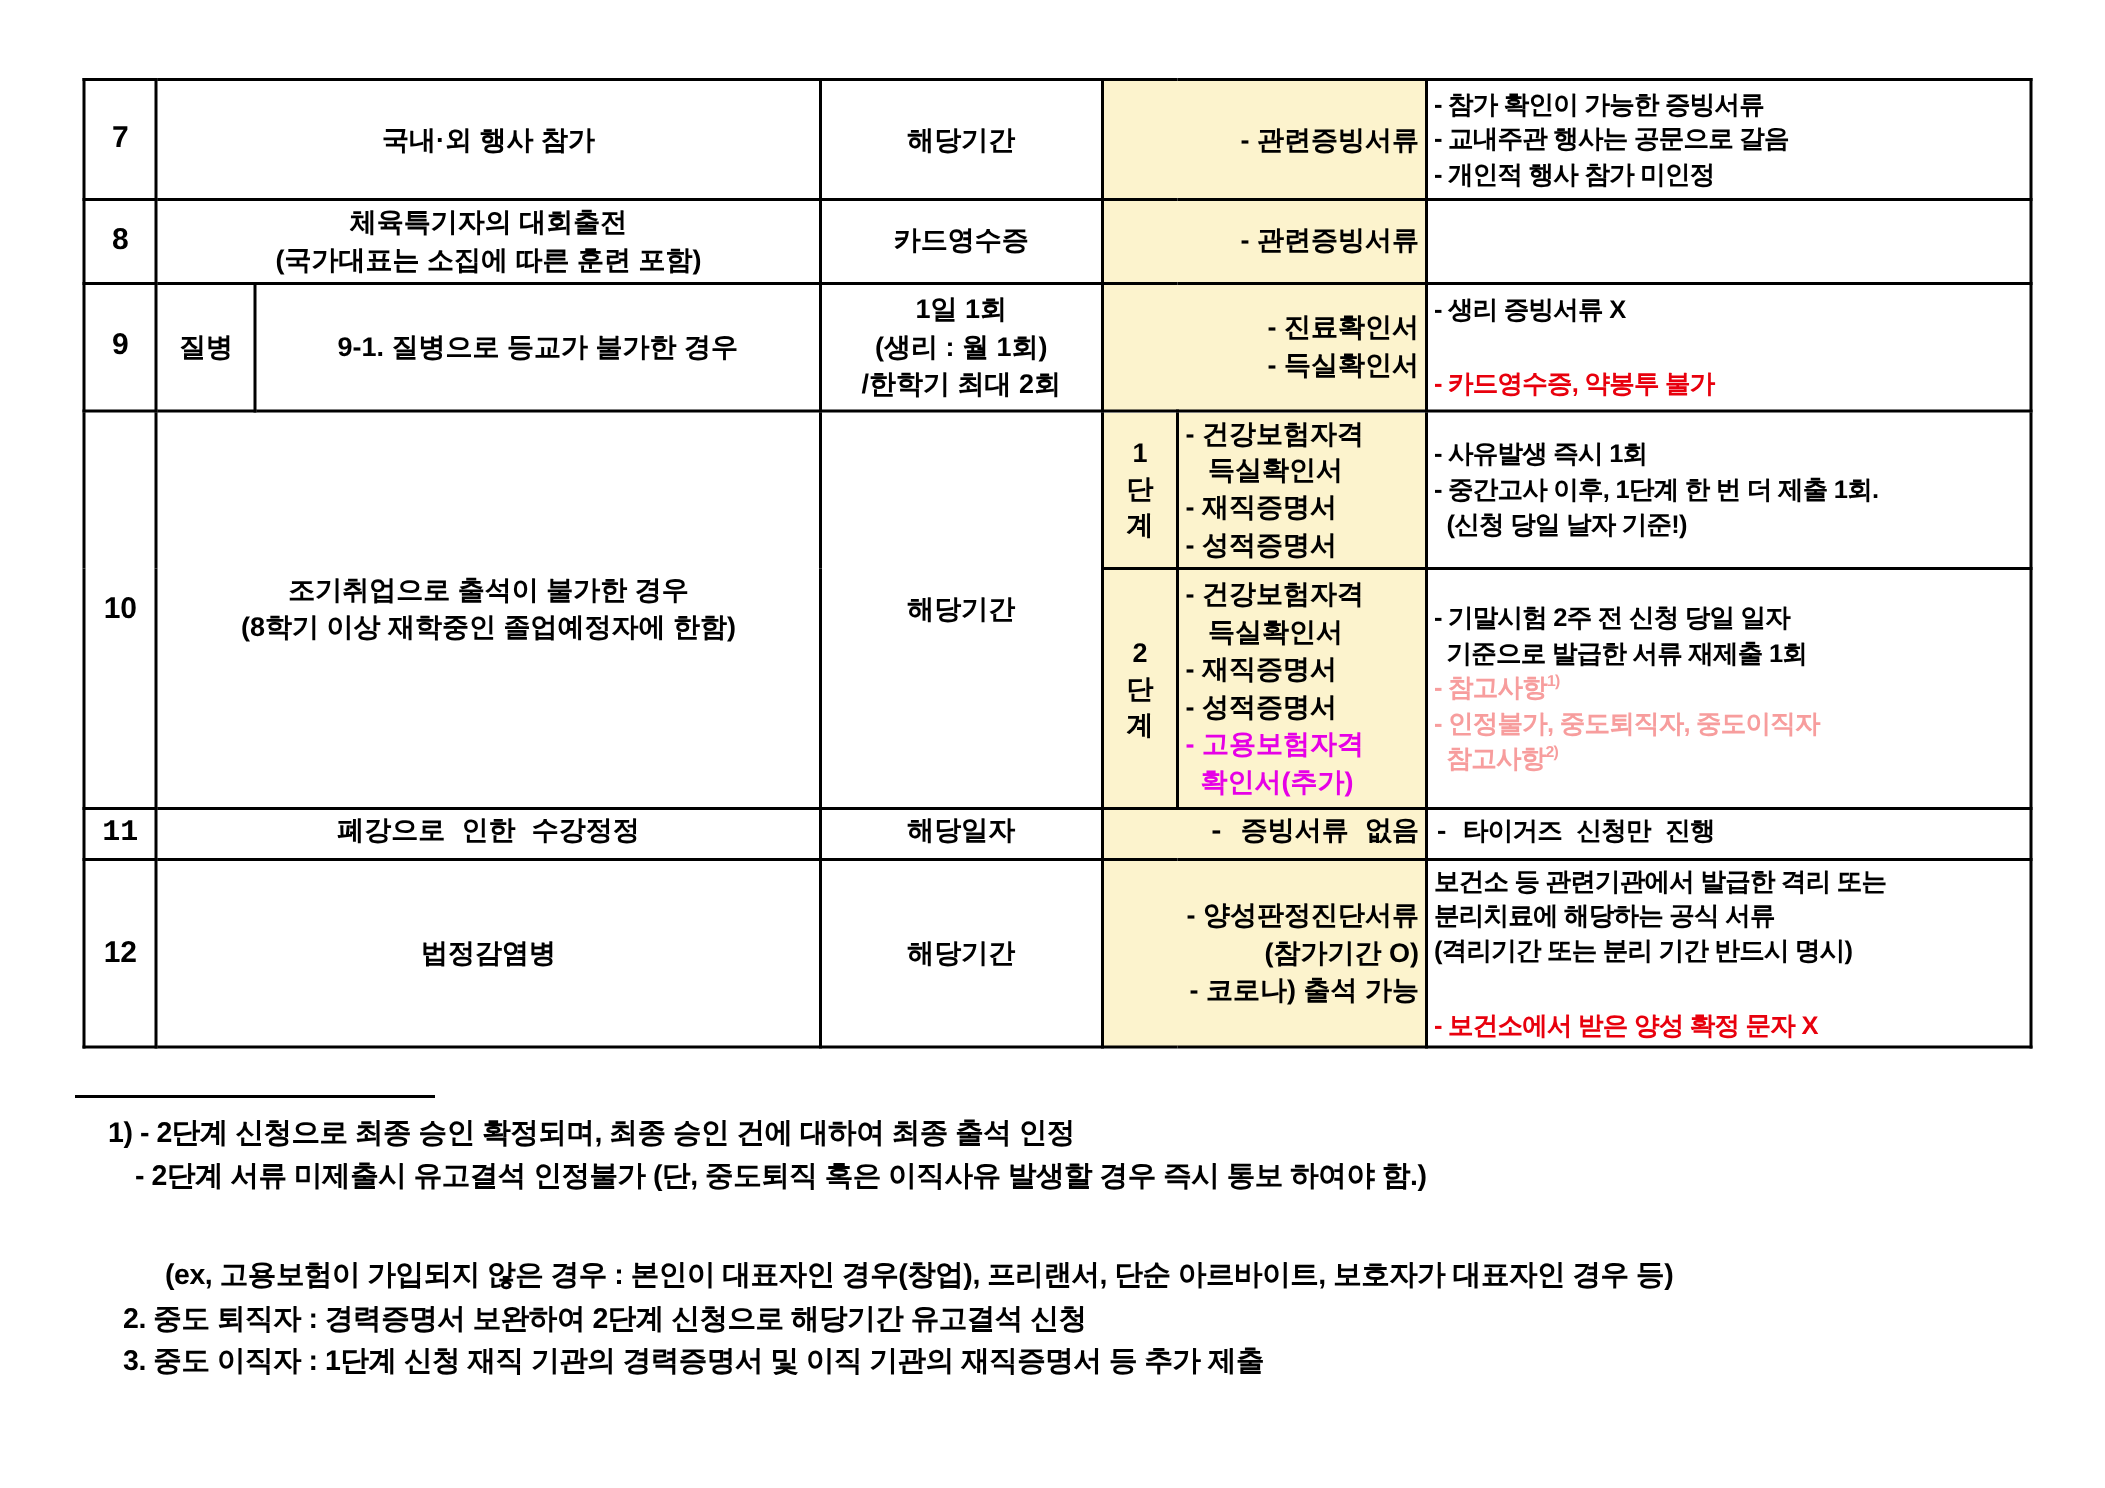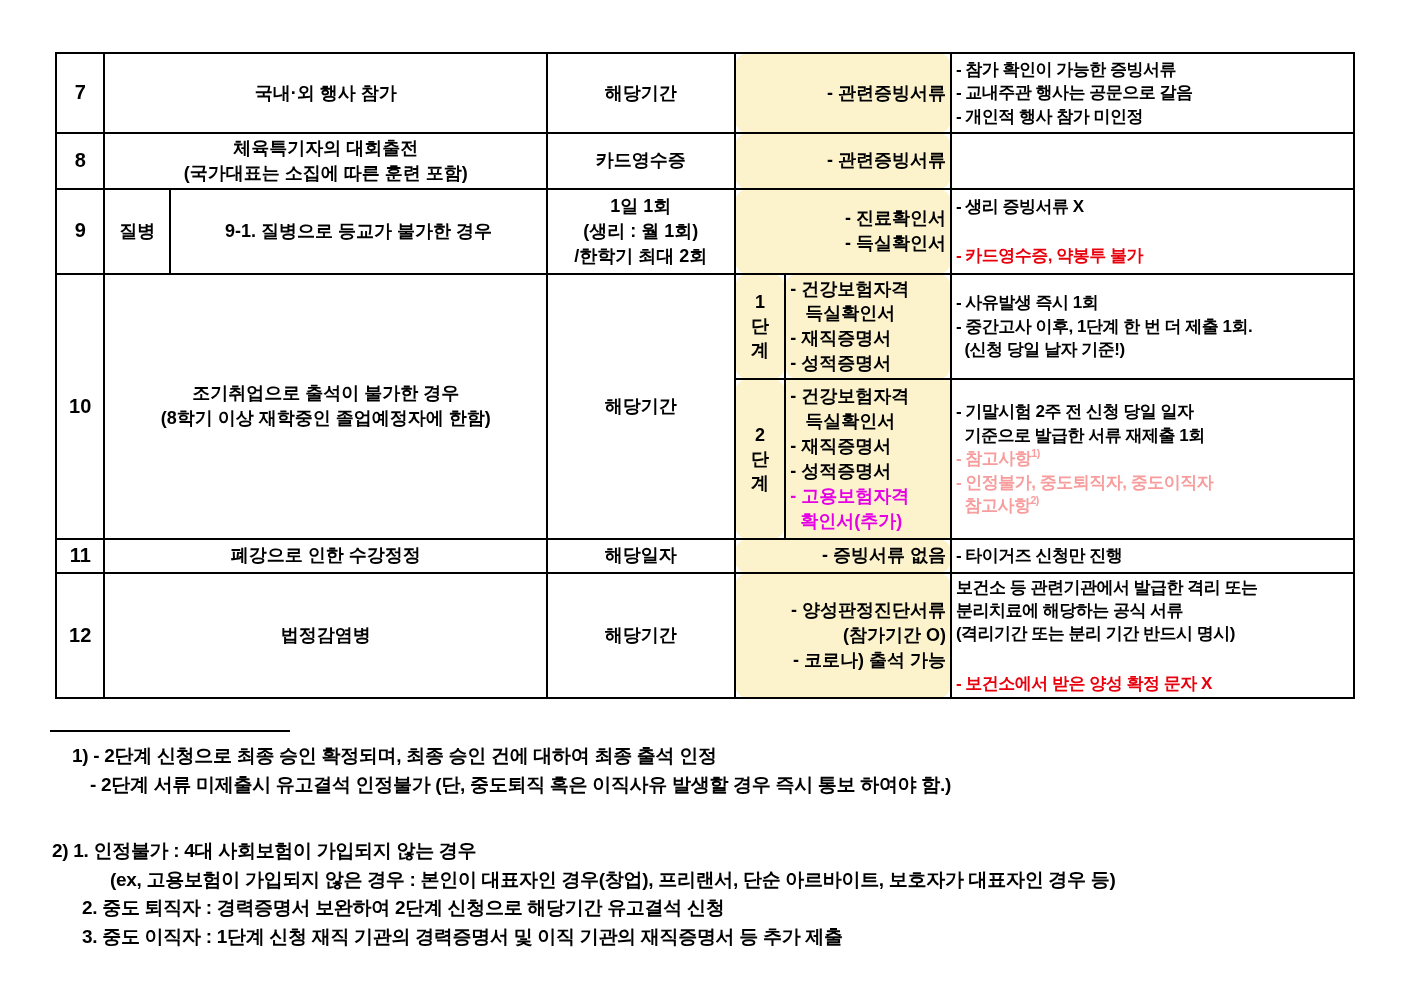--- a/index.html
+++ b/index.html
@@ -32,21 +32,21 @@
     font-size: 18px;
     font-weight: bold;
     line-height: 1.38;
   }
   table.main td {
     border: 2px solid #000;
     vertical-align: middle;
     padding: 2px 4px;
     overflow: hidden;
   }
-  .pre { white-space: pre-wrap; border-radius: 13px; }
+  .pre { white-space: pre-wrap; }
   .center { text-align: center; }
 
   td.num { text-align: center; font-size: 20px; }
   td.docs {
     background: var(--doc_bg, #fcf3cd);
     text-align: right;
   }
   td.stage {
     background: var(--doc_bg, #fcf3cd);
     text-align: center;
@@ -62,21 +62,21 @@
     text-align: left;
     font-size: 17px;
     letter-spacing: -0.5px;
     padding: 3px 4px 3px 7px;
   }
   tr.r7  { height: 80px; }
   tr.r8  { height: 53px; }
   tr.r9  { height: 85px; }
   tr.r10a{ height: 103px; }
   tr.r10b{ height: 160px; }
-  tr.r11 { height: 30px; }
+  tr.r11 { height: 30px; font-family: Liberation Mono, monospace; }
   tr.r12 { height: 104px; }
 
   .t-red     { color: var(--red, #e8000d); margin-top: 26px; }
   .t-pink    { color: var(--pink, #f79d9d); }
   .t-magenta { color: var(--magenta, #e600e6); }
 
   sup.fnref {
     font-size: 0.62em;
     vertical-align: super;
     line-height: 0;
@@ -221,19 +221,18 @@
       </tr>
     </tbody>
       </table>
   </div>
 
   <div class="footnotes">
     <div class="fn-sep"></div>
     <div class="fn-line fn1-l1">1) - 2단계 신청으로 최종 승인 확정되며, 최종 승인 건에 대하여 최종 출석 인정</div>
     <div class="fn-line fn1-l2">- 2단계 서류 미제출시 유고결석 인정불가 (단, 중도퇴직 혹은 이직사유 발생할 경우 즉시 통보 하여야 함.)</div>
     <div class="fn-gap"></div>
-    <div class="fn-line fn2-l1">2) 1. 인정불가 : 4대 사회보험이 가입되지 않는 경우</div>
     <div class="fn-line fn2-l2">(ex, 고용보험이 가입되지 않은 경우 : 본인이 대표자인 경우(창업), 프리랜서, 단순 아르바이트, 보호자가 대표자인 경우 등)</div>
     <div class="fn-line fn2-l3">2. 중도 퇴직자 : 경력증명서 보완하여 2단계 신청으로 해당기간 유고결석 신청</div>
     <div class="fn-line fn2-l4">3. 중도 이직자 : 1단계 신청 재직 기관의 경력증명서 및 이직 기관의 재직증명서 등 추가 제출</div>
   </div>
 
 </div>
 
 </body></html>

